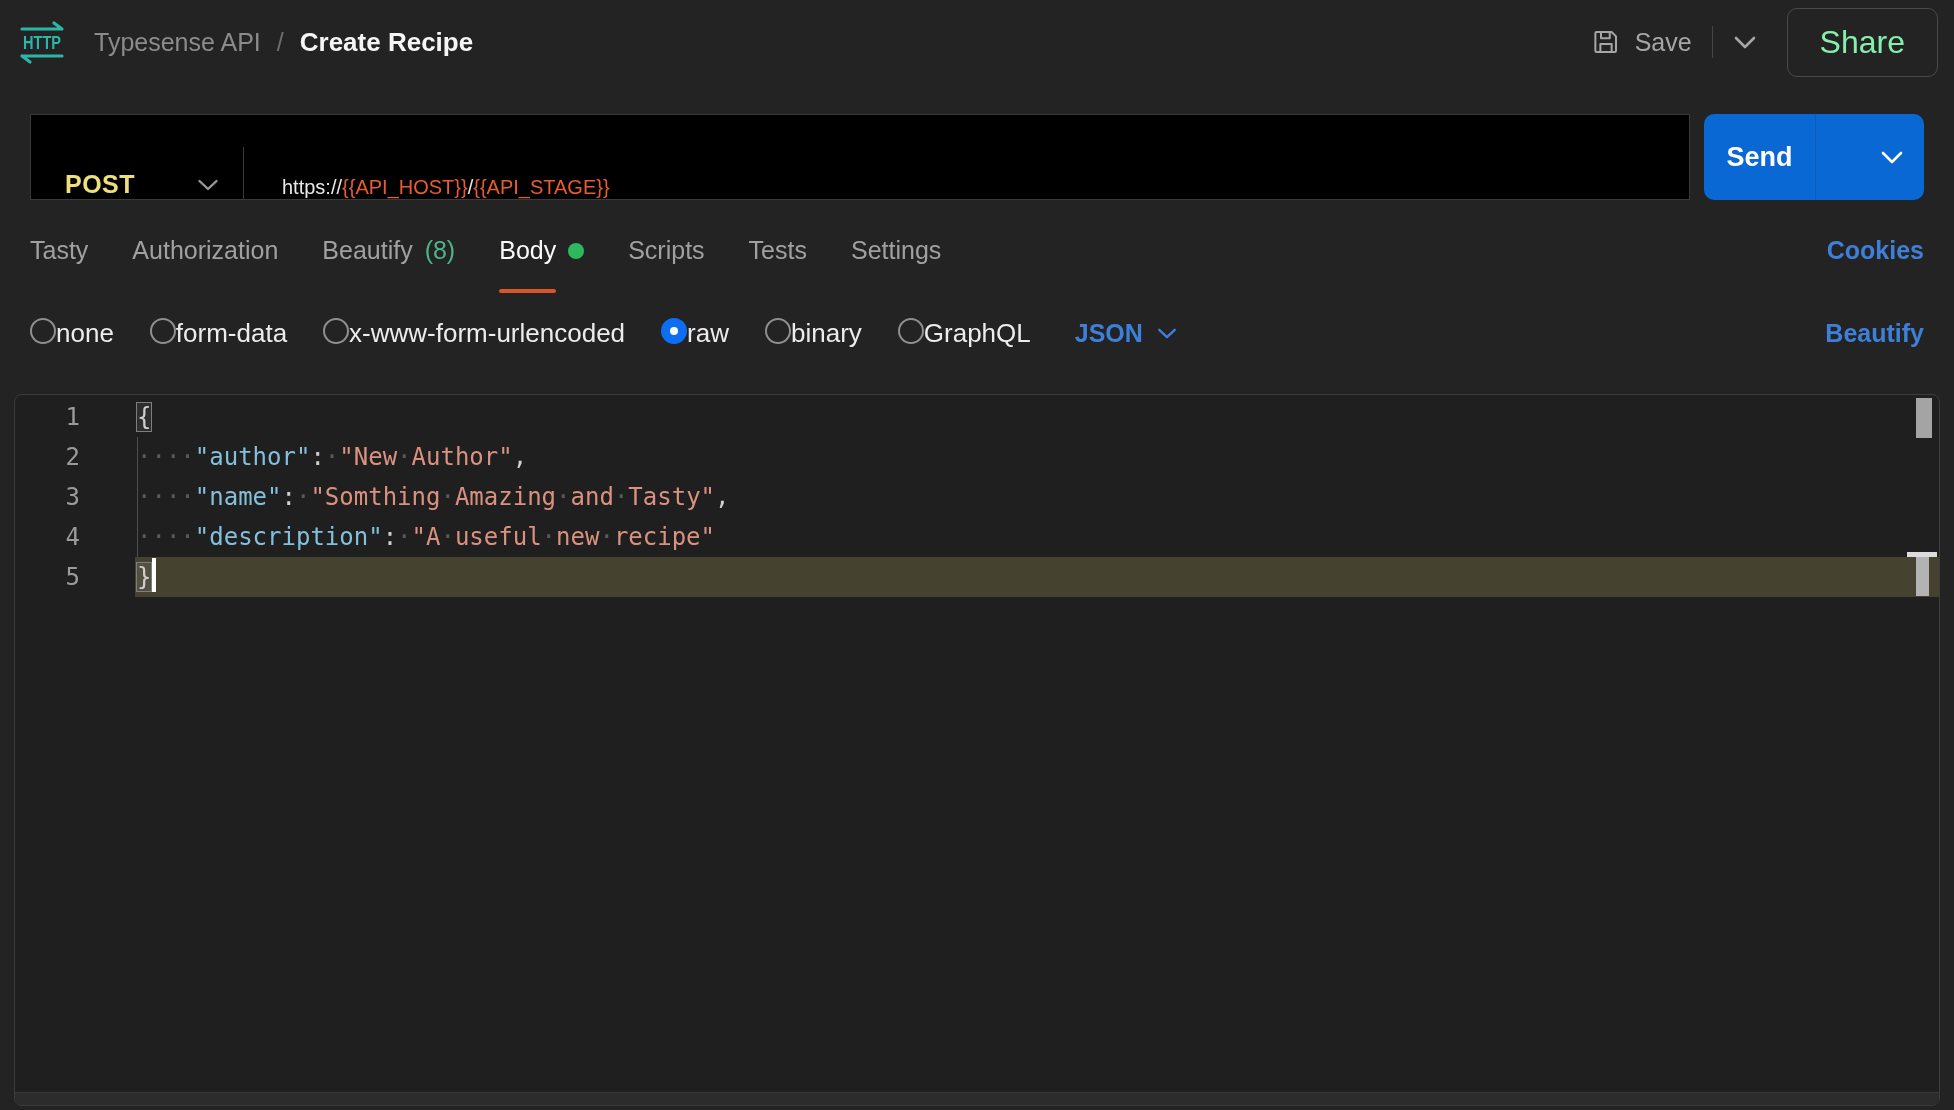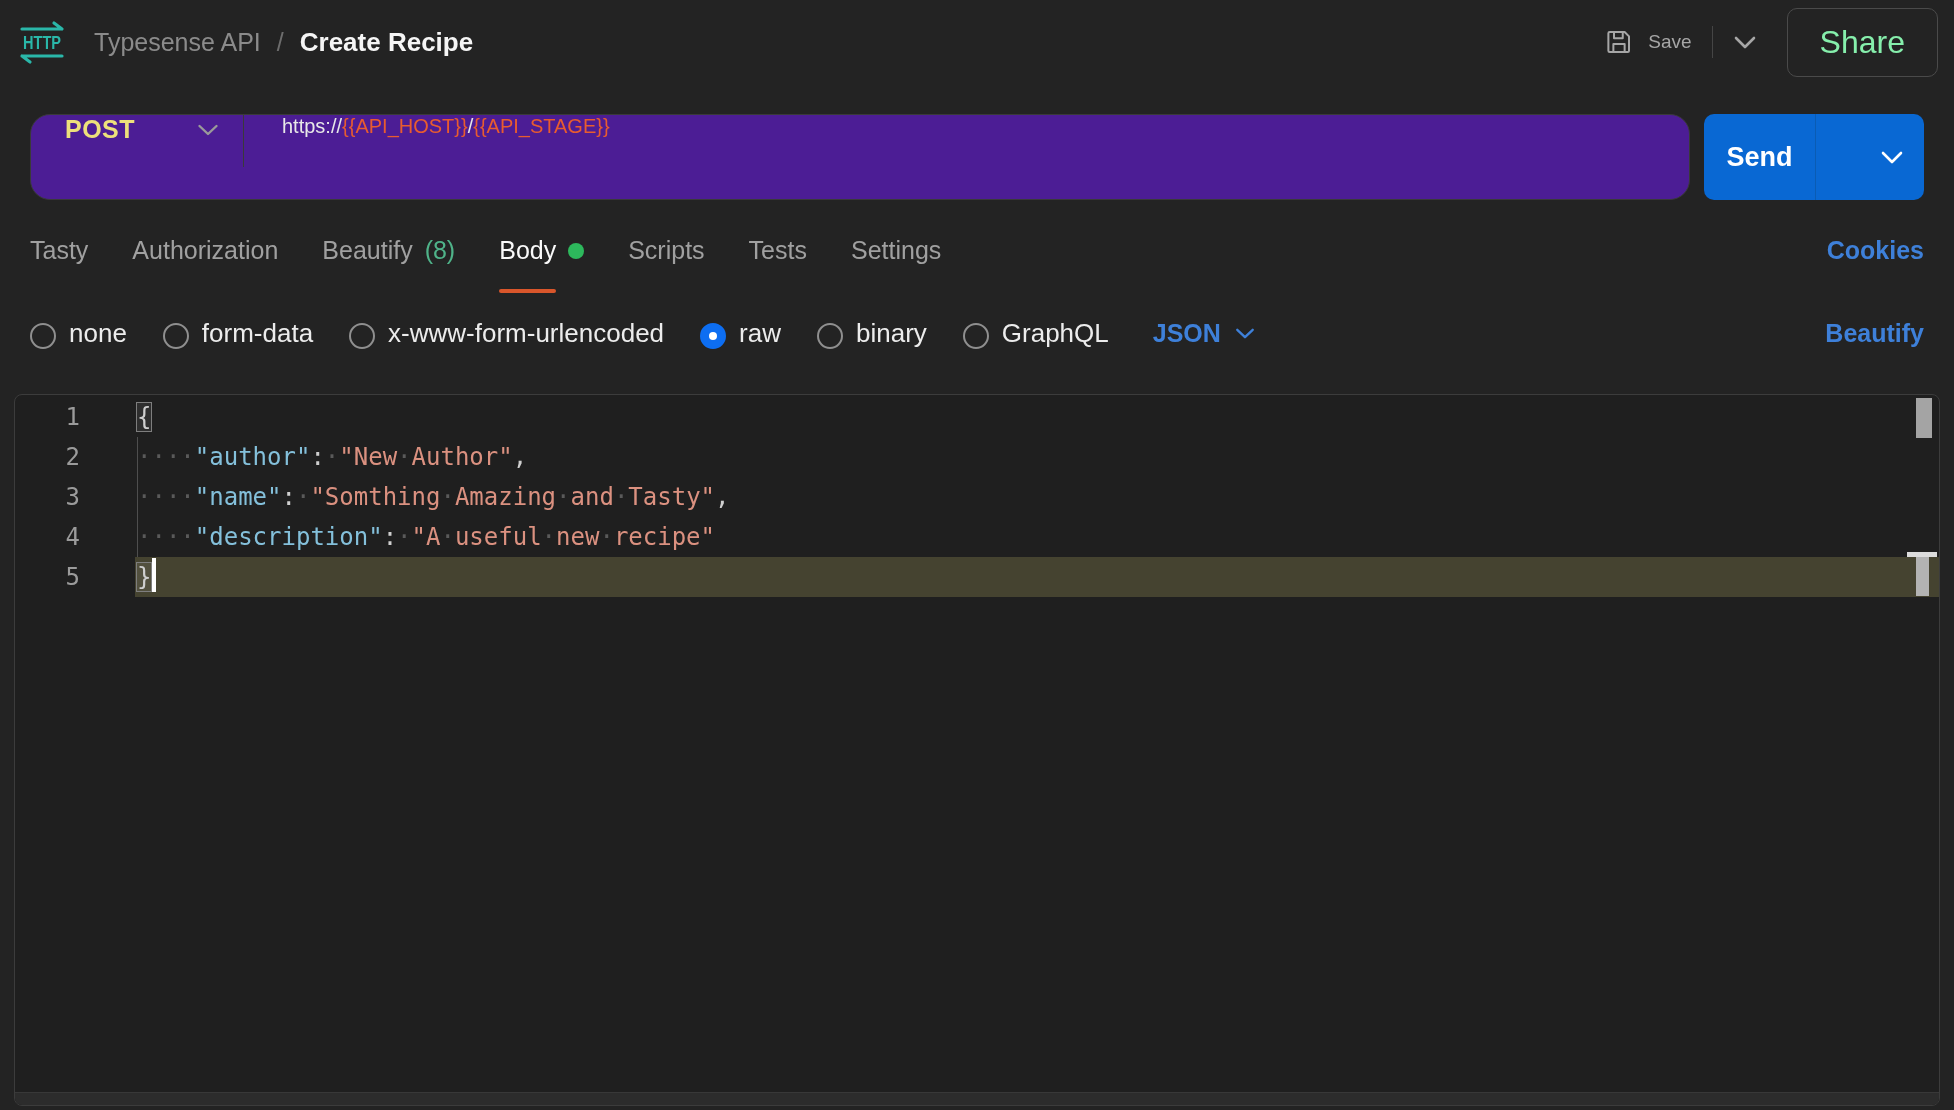--- a/index.html
+++ b/index.html
@@ -13,33 +13,33 @@
 
   
   .topbar { height:84px; display:flex; align-items:center; padding:0 16px; }
   .topbar-left { display:flex; align-items:center; gap:26px; }
   .http-icon { flex:none; display:flex; }
   .breadcrumb { display:flex; align-items:baseline; gap:16px; font-size:25px; }
   .bc-collection { color:#8b8b8b; }
   .bc-sep { color:#6d6d6d; }
   .bc-request { color:#f5f5f5; font-weight:700; font-size:26px; }
   .topbar-right { margin-left:auto; display:flex; align-items:center; }
-  .save-group { display:flex; align-items:center; gap:14px; color:#a6a6a6; font-size:19px; cursor:default; }
+  .save-group { display:flex; align-items:center; gap:14px; color:#a6a6a6; font-size:25px; cursor:default; }
   .vdiv { width:1px; height:32px; background:#454545; margin:0 20px; }
   .chev { color:#a6a6a6; display:flex; }
   .share-btn {
     margin-left:30px; border:1px solid #4a4a4a; border-radius:10px;
     padding:15px 32px; font-size:32px; color:#86efac; background:transparent;
   }
 
   
   .request-row { display:flex; margin:30px 30px 0; gap:14px; height:86px; }
   .url-bar {
-    flex:1; display:flex; align-items:flex-start;
-    background:#4c1d95; border:1px solid #3a3a3a; border-radius:20px;
+    flex:1; display:flex; align-items:flex-end;
+    background:#000000; border:1px solid #3a3a3a; border-radius:0;
   }
   .method { display:flex; align-items:center; justify-content:space-between;
     width:212px; padding:0 24px 0 34px; }
   .method-label { color:#EDE07B; font-weight:700; font-size:25px; letter-spacing:0.5px; }
   .url-divider { width:1px; height:52px; background:#3a3a3a; flex:none; }
   .url-text { padding-left:38px; font-size:20px; color:#e8e8e8; white-space:pre; }
   .url-var { color:#E85C2F; }
 
   .send-group { width:220px; display:flex; background:#0968D3; border-radius:10px; overflow:hidden; color:#fff;gap:44px; }
   .send-main { flex:1; display:flex; align-items:center; justify-content:center;
@@ -53,21 +53,21 @@
   .tab .count { color:#4FB389; }
   .tab.active { color:#fafafa; font-weight:500; }
   .tab.active::after { content:""; position:absolute; left:0; bottom:0; height:4px;
     width:calc(100% - 28px); background:#D9562B; border-radius:2px; }
   .tab-dot { width:16px; height:16px; border-radius:50%; background:#2DB85C; }
   .cookies-link { margin-left:auto; padding-top:10px; color:#3E80D9; font-weight:700; font-size:25px; }
 
   
   .options-row { display:flex; align-items:center; margin:12px 30px 0; height:56px; font-size:26px; }
   .radios { display:flex; gap:36px; align-items:center; }
-  .radio-item { display:flex; align-items:flex-end; gap:13px; color:#ececec; }
+  .radio-item { display:flex; align-items:flex-start; color:#ececec; }
   .radio-circle { width:26px; height:26px; border-radius:50%; border:2.5px solid #8f8f8f; position:relative; flex:none; }
   .radio-item.selected .radio-circle { border-color:#0d6ef2; background:#0d6ef2; }
   .radio-item.selected .radio-circle::after { content:""; position:absolute; inset:7px; background:#fff; border-radius:50%; }
   .json-select { display:flex; align-items:center; gap:14px; margin-left:44px;
     color:#3E80D9; font-weight:700; font-size:25px; }
   .json-select .chev { color:#3E80D9; }
   .beautify-link { margin-left:auto; color:#3E80D9; font-weight:700; font-size:25px; }
 
   
   .editor {

